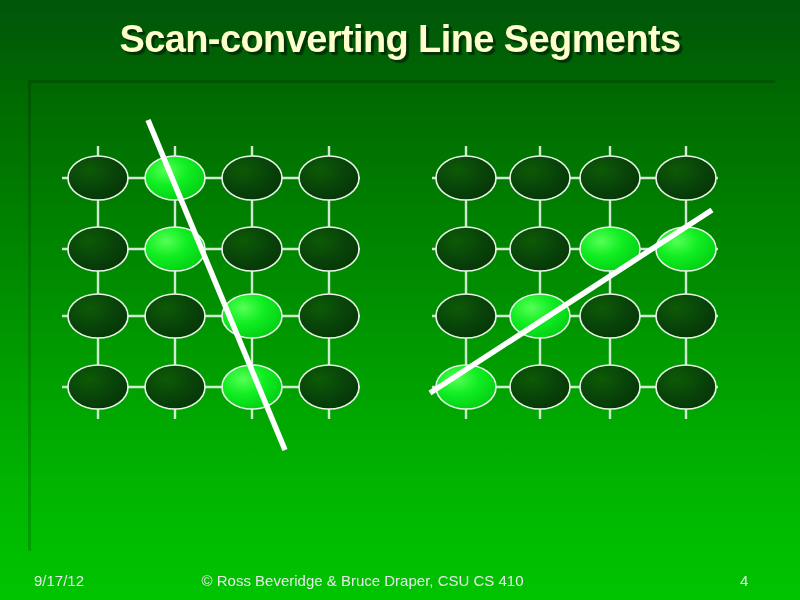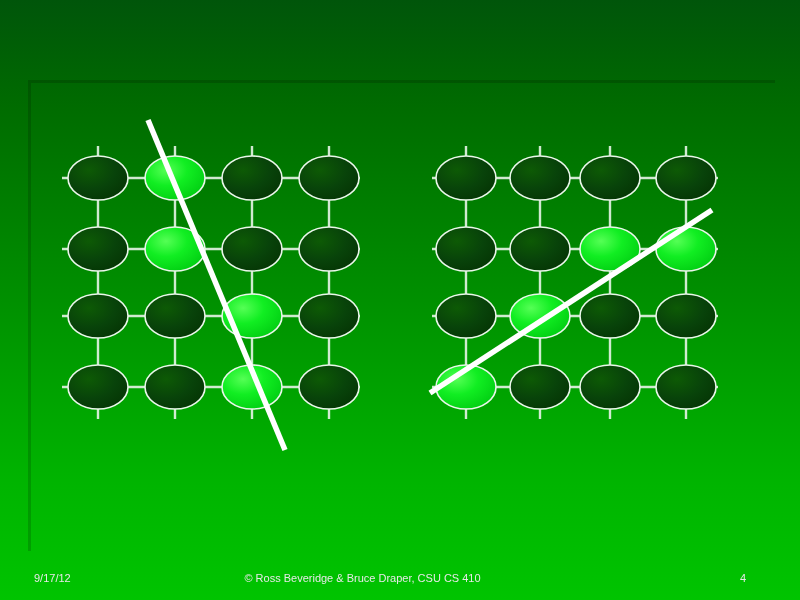--- a/index.html
+++ b/index.html
@@ -67,35 +67,36 @@
     line-height: 34px;
     color: #ffffff;
     text-shadow: 1px 1px 1px rgba(0,60,0,0.75);
   }
   #caption .under { text-decoration: underline; }
 
   
   .footer-text {
     position: absolute;
     font-family: "Liberation Sans", sans-serif;
-    font-size: 11px;
+    font-size: 15px;
     color: #e8e8e8;
     white-space: nowrap;
   }
   #footer-date  { left: 34px;  top: 572px; }
   #footer-copy  { left: 0;     top: 572px; width: 725px; text-align: center; }
   #footer-page  { left: 740px; top: 572px; }
 </style>
 </head>
 <body>
 
 <div id="slide">
 
   <div id="frame"></div>
 
+  <div id="title">Scan-converting Line Segments</div>
 
   <div id="figure">
     <svg width="800" height="600" viewBox="0 0 800 600" xmlns="http://www.w3.org/2000/svg">
       <defs>
         <radialGradient id="onGrad" cx="35%" cy="32%" r="78%">
           <stop offset="0%" stop-color="#55ff55"></stop>
           <stop offset="45%" stop-color="#11ee22"></stop>
           <stop offset="100%" stop-color="#00cc11"></stop>
         </radialGradient>
         <radialGradient id="offGrad" cx="35%" cy="32%" r="80%">

